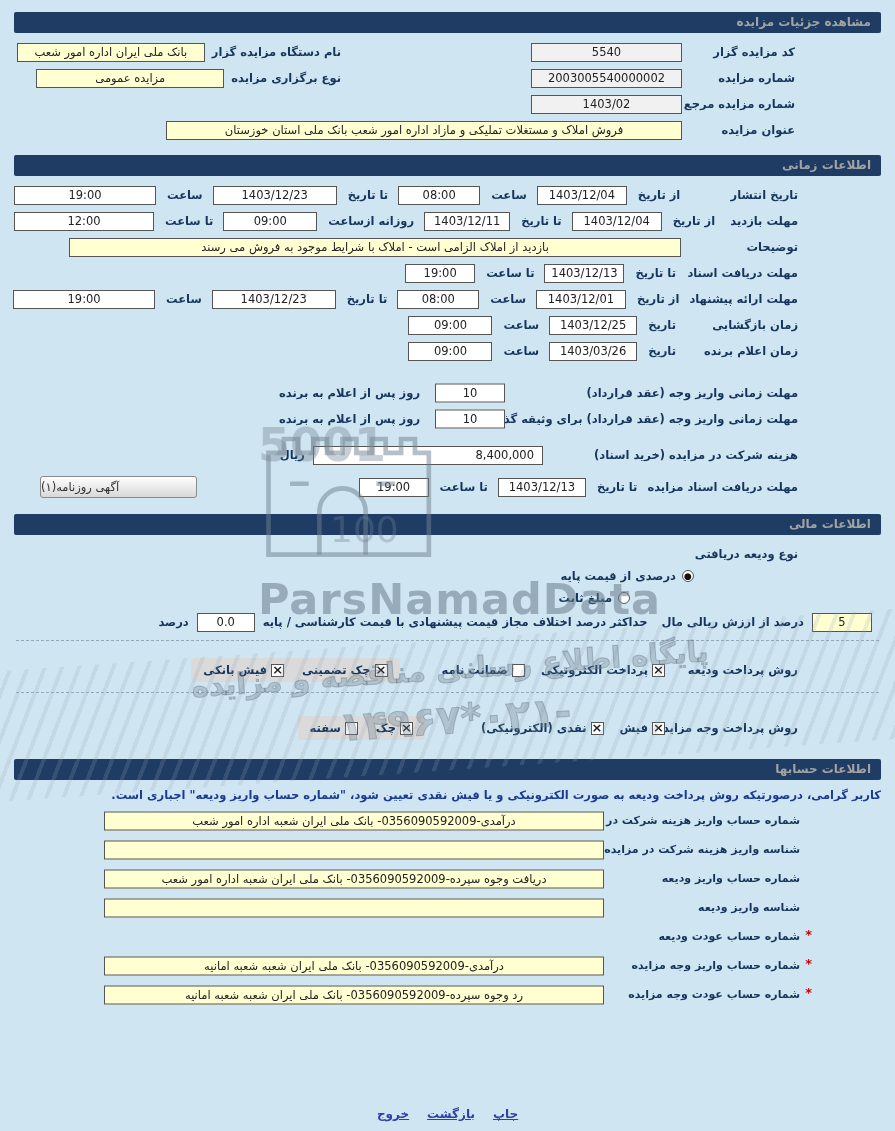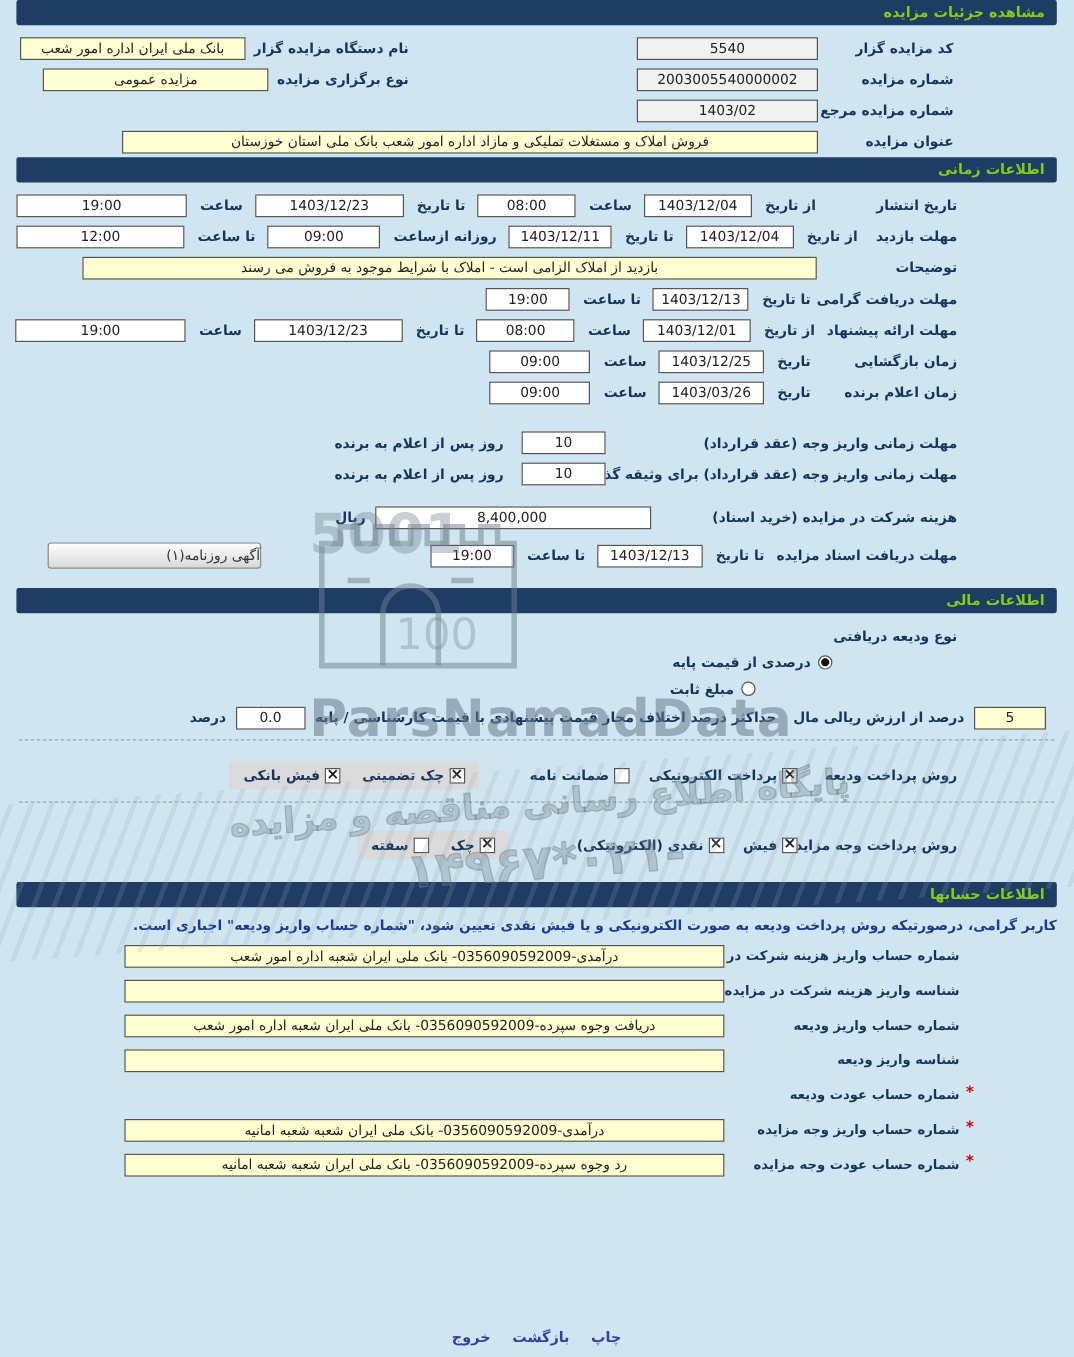--- a/index.html
+++ b/index.html
@@ -1,50 +1,50 @@
 <!DOCTYPE html>
 <html lang="fa" dir="rtl"><head>
 <meta charset="utf-8">
 <style>
   *{margin:0;padding:0;box-sizing:border-box}
   html,body{background:#cfe5f1}
   .page{width:895px;height:1131px;position:relative;background:#cfe5f1;direction:rtl;
         font-family:"DejaVu Sans",sans-serif;overflow:hidden}
-  .bar{margin:0 14px 0;background:#1e3c64;color:#84cc16;font-size:12px;font-weight:bold;
+  .bar{margin:12px 14px 0;background:#1e3c64;color:#a3a3a3;font-size:12px;font-weight:bold;
        height:21px;line-height:21px;padding:0 10px;border-radius:2px}
   .row{display:flex;align-items:center;margin:0 14px;min-height:26px;font-size:11.5px;position:relative;z-index:2}
   .lbl{color:#16355c;font-weight:bold;white-space:nowrap}
   .slbl{color:#16355c;font-weight:bold;white-space:nowrap;margin:0 10px 0 6px}
   .txt{color:#16355c;font-weight:bold;white-space:nowrap;margin-right:8px}
   .inp{border:1px solid #555;background:#fff;height:19px;line-height:17px;text-align:center;
        font-size:11.5px;color:#222;margin-right:5px;overflow:hidden;white-space:nowrap;flex:none}
   .yellow{background:#ffffd2}
   .gray{background:#f1f1f1}
-  .btn{position:absolute;left:26px;top:2px;width:178px;height:22px;background:linear-gradient(#fefefe,#d8d8d8);
-       border:1px solid #8a8a8a;border-radius:3px;font-size:11.5px;color:#333;text-align:right;line-height:20px;
+  .btn{position:absolute;left:26px;top:2px;width:157px;height:22px;background:linear-gradient(#fefefe,#d8d8d8);
+       border:1px solid #8a8a8a;border-radius:3px;font-size:11.5px;color:#333;text-align:left;line-height:20px;
        font-family:"DejaVu Sans",sans-serif;cursor:pointer}
   .cb{width:13px;height:13px;border:1px solid #555;background:#fff;display:inline-flex;align-items:center;
       justify-content:center;flex:none}
   .cb i{font-style:normal;font-size:13px;font-weight:bold;color:#222;line-height:1;margin-top:-1px}
   .rb{width:12px;height:12px;border:1px solid #555;border-radius:50%;background:#fff;display:inline-flex;
       align-items:center;justify-content:center;flex:none}
   .rb i{font-style:normal;font-size:9px;line-height:1;color:#111}
   .opt{display:flex;align-items:center;margin-left:16px}
   .opt .ol{color:#16355c;font-weight:bold;white-space:nowrap;margin-right:4px}
   .graybox{display:flex;gap:18px;background:#dadada;border-radius:4px;padding:5px 12px;margin-right:26px;align-items:center}
   .dash{border-top:1px dashed #8fa9ba;margin:5px 16px;z-index:2;position:relative}
   .notice{margin:8px 14px 4px;text-align:right;color:#1b3a94;font-size:11.5px;font-weight:bold;position:relative;z-index:2}
   .acc{height:29px;padding-right:81px}
   .acc .lbl{font-size:11px}
   .facc{position:absolute;left:90px;top:50%;transform:translateY(-50%);width:500px}
   .req{position:absolute;right:69px;top:5px;color:#d00000;font-weight:bold;font-size:13px}
   .pay-inp{position:absolute;right:371px;top:50%;transform:translateY(-50%);width:70px}
   .pay-sfx{position:absolute;right:453px;top:50%;transform:translateY(-50%)}
   .footer{position:absolute;bottom:10px;left:0;right:0;display:flex;justify-content:center;gap:18px;z-index:2}
-  .footer a{color:#3140a8;font-size:12px;font-weight:bold;cursor:pointer}
+  .footer a{color:#3140a8;font-size:12px;font-weight:bold;text-decoration:underline;cursor:pointer}
   
   .wm{position:absolute;inset:0;pointer-events:none;z-index:5}
   .wm-stripes{position:absolute;left:-60px;top:640px;width:1020px;height:130px;transform:rotate(-4deg);
       background:repeating-linear-gradient(115deg,rgba(150,165,178,.20) 0 4px,transparent 4px 16px)}
   .wm-logo{position:absolute;left:250px;top:382px;width:185px;height:185px}
   .wm-digits1{position:absolute;left:258px;top:418px;font-size:46px;font-weight:bold;color:rgba(115,130,145,.38);direction:ltr}
   .wm-digits2{position:absolute;left:330px;top:509px;font-size:36px;font-weight:normal;color:rgba(115,130,145,.35);direction:ltr}
   .wm-brand{position:absolute;left:258px;top:574px;font-size:43px;font-weight:bold;letter-spacing:1px;
       color:rgba(108,124,140,.55);direction:ltr}
   .wm-tagline{position:absolute;left:150px;top:652px;width:600px;text-align:center;font-size:29px;font-weight:bold;
@@ -70,21 +70,21 @@
     <span class="inp gray" style="width:151px">2003005540000002</span>
     <span class="lbl" style="margin-right:190px">نوع برگزاری مزایده</span>
     <span class="inp yellow" style="width:188px;margin-right:7px">مزایده عمومی</span>
   </div>
   <div class="row" style="padding-right:86px">
     <span class="lbl" style="width:108px">شماره مزایده مرجع</span>
     <span class="inp gray" style="width:151px">1403/02</span>
   </div>
   <div class="row" style="padding-right:86px">
     <span class="lbl" style="width:108px">عنوان مزایده</span>
-    <span class="inp yellow" style="width:580px">فروش املاک و مستغلات تملیکی و مازاد اداره امور شعب بانک ملی استان خوزستان</span>
+    <span class="inp yellow" style="width:516px">فروش املاک و مستغلات تملیکی و مازاد اداره امور شعب بانک ملی استان خوزستان</span>
   </div>
 
   <div class="bar">اطلاعات زمانی</div>
 
   <div class="row" style="margin-top:6px;padding-right:83px">
     <span class="lbl" style="width:112px">تاریخ انتشار</span>
     <span class="slbl">از تاریخ</span>
     <span class="inp" style="width:90px">1403/12/04</span>
     <span class="slbl">ساعت</span>
     <span class="inp" style="width:82px">08:00</span>
@@ -105,21 +105,21 @@
     <span class="slbl">تا ساعت</span>
     <span class="inp" style="width:140px">12:00</span>
   </div>
 
   <div class="row" style="padding-right:83px">
     <span class="lbl" style="width:112px">توضیحات</span>
     <span class="inp yellow" style="width:612px">بازدید از املاک الزامی است - املاک با شرایط موجود به فروش می رسند</span>
   </div>
 
   <div class="row" style="padding-right:83px">
-    <span class="lbl" style="width:112px">مهلت دریافت گرامی</span>
+    <span class="lbl" style="width:112px">مهلت دریافت اسناد</span>
     <span class="slbl">تا تاریخ</span>
     <span class="inp" style="width:80px">1403/12/13</span>
     <span class="slbl">تا ساعت</span>
     <span class="inp" style="width:70px">19:00</span>
   </div>
 
   <div class="row" style="padding-right:83px">
     <span class="lbl" style="width:112px">مهلت ارائه پیشنهاد</span>
     <span class="slbl">از تاریخ</span>
     <span class="inp" style="width:90px">1403/12/01</span>
@@ -154,21 +154,21 @@
   </div>
   <div class="row" style="padding-right:83px">
     <span class="lbl">مهلت زمانی واریز وجه (عقد قرارداد) برای وثیقه گذار</span>
     <span class="inp pay-inp">10</span>
     <span class="txt pay-sfx">روز پس از اعلام به برنده</span>
   </div>
 
 
   <div class="row" style="margin-top:10px;padding-right:83px">
     <span class="lbl" style="width:245px">هزینه شرکت در مزایده (خرید اسناد)</span>
-    <span class="inp" style="width:230px;margin-right:10px;text-align:center;padding-left:6px;padding-right:8px">8,400,000</span>
+    <span class="inp" style="width:230px;margin-right:10px;text-align:right;padding-left:6px;padding-right:8px">8,400,000</span>
     <span class="txt">ریال</span>
   </div>
 
   <div class="row" style="margin-top:6px;padding-right:83px">
     <span class="lbl">مهلت دریافت اسناد مزایده</span>
     <span class="slbl">تا تاریخ</span>
     <span class="inp" style="width:88px">1403/12/13</span>
     <span class="slbl">تا ساعت</span>
     <span class="inp" style="width:70px">19:00</span>
     <button class="btn">آگهی روزنامه(۱)</button>

